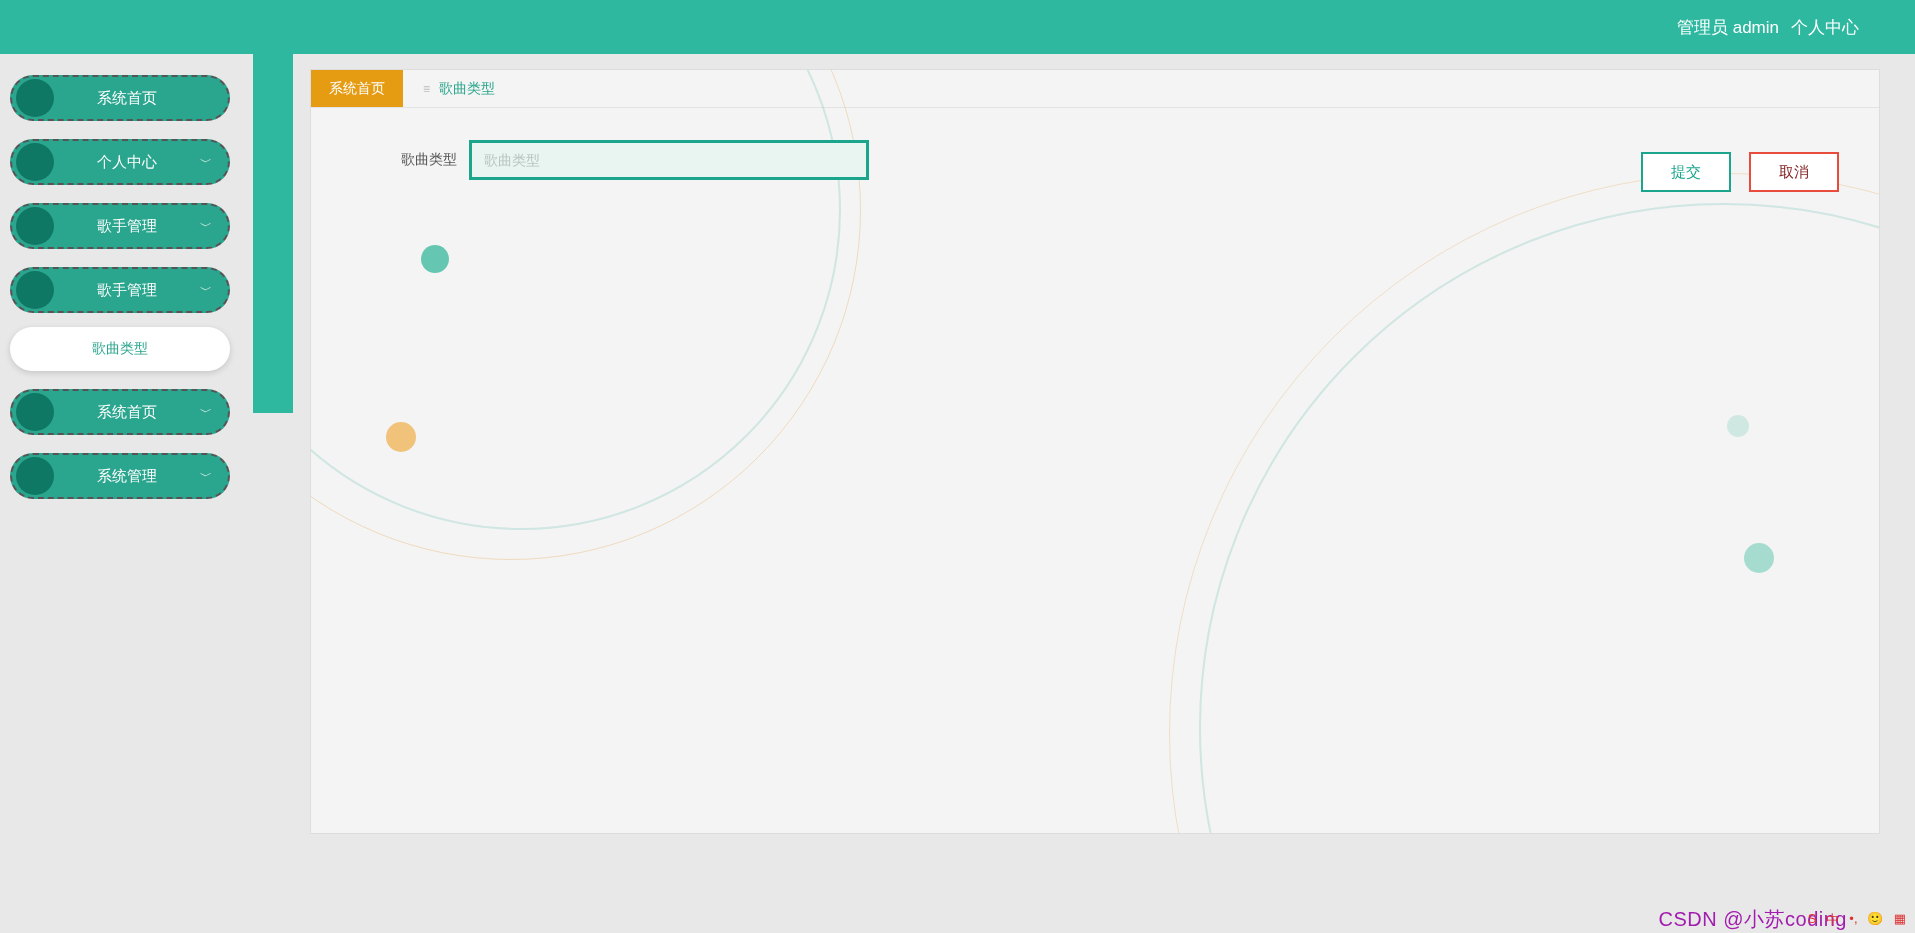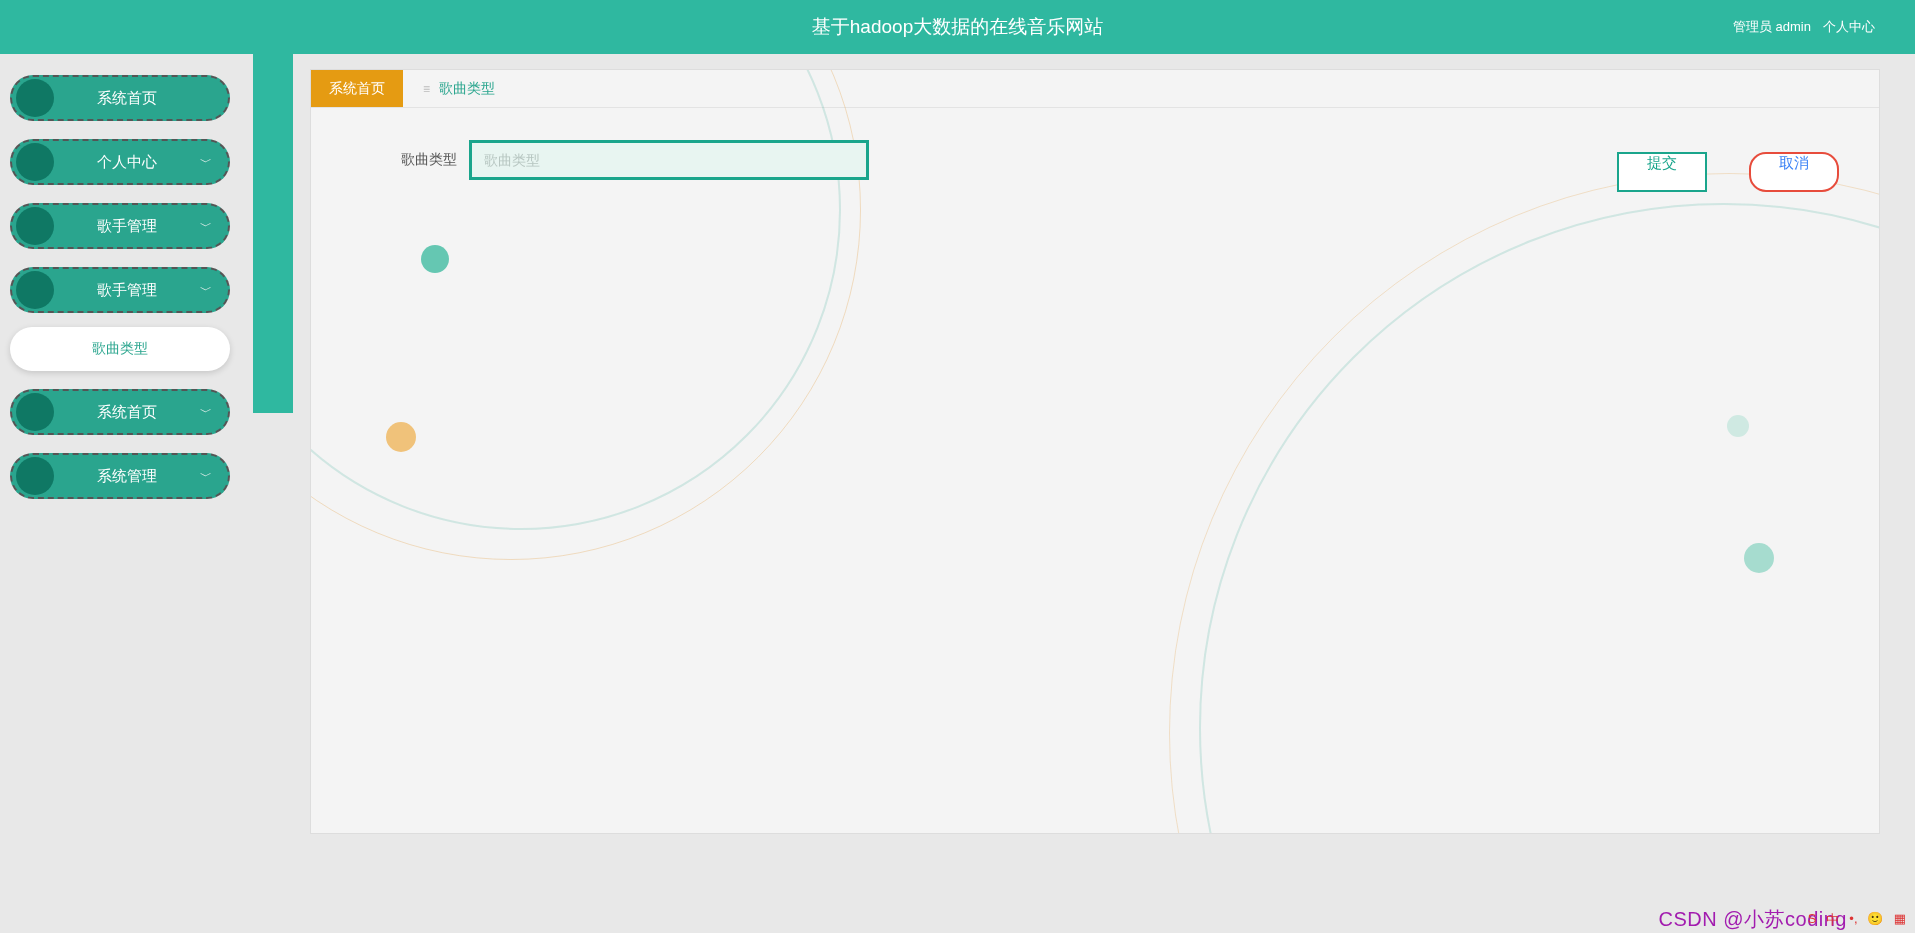--- a/index.html
+++ b/index.html
@@ -4,21 +4,21 @@
 <style>
 * { margin: 0; padding: 0; box-sizing: border-box; font-family: "Microsoft YaHei", Arial, sans-serif; }
 body { background: #e8e8e8; width: 1915px; height: 933px; overflow: hidden; position: relative; }
 
 .header {
   position: absolute; top: 0; left: 0; right: 0; height: 54px;
   background: #2fb8a0; color: #fff; display: flex; align-items: center;
   z-index: 10;
 }
 .header-title { position: absolute; left: 50%; transform: translateX(-50%); font-size: 19px; color: #fff; }
-.header-right { position: absolute; right: 40px; font-size: 13px; display: flex; gap: 12px; }
+.header-right { position: absolute; right: 56px; font-size: 17px; display: flex; gap: 12px; }
 .header-right span { cursor: pointer; }
 
 .sidebar {
   position: absolute; top: 75px; left: 10px; width: 230px;
   z-index: 5;
 }
 .pill {
   position: relative; width: 220px; height: 46px; margin-bottom: 18px;
   border-radius: 24px; border: 2px dashed #555;
   background: #2aa58e; display: flex; align-items: center;
@@ -69,25 +69,25 @@
   background: #e8f5f1; padding: 0 12px; font-size: 14px; color: #333;
   outline: none;
 }
 .form-input::placeholder { color: #b7c6c1; }
 
 .btn-group {
   position: absolute; top: 82px; right: 40px; display: flex; gap: 18px;
 }
 .btn {
   width: 90px; height: 40px; border: 2px solid; background: #fff;
-  display: flex; align-items: flex-start; justify-content: center;
-  font-size: 15px; cursor: pointer; margin-left: 24px;
+  display: flex; align-items: center; justify-content: center;
+  font-size: 15px; cursor: pointer;
 }
 .btn-submit { border-color: #1aa58c; color: #1aa58c; }
-.btn-cancel { border-color: #e74c3c; color: #3b82f6; border-radius: 17px; }
+.btn-cancel { border-color: #e74c3c; color: #7f1d1d; }
 
 
 .deco { position: absolute; border-radius: 50%; pointer-events: none; }
 .deco-tl1 { top: -180px; left: -110px; width: 640px; height: 640px; border: 2px solid rgba(42,165,142,.18); }
 .deco-tl2 { top: -210px; left: -150px; width: 700px; height: 700px; border: 1px solid rgba(230,170,90,.35); }
 .deco-dot1 { top: 175px; left: 110px; width: 28px; height: 28px; background: #65c7b2; }
 .deco-dot2 { top: 352px; left: 75px; width: 30px; height: 30px; background: #f0c27a; }
 .deco-br1 { bottom: -420px; right: -370px; width: 1050px; height: 1050px; border: 2px solid rgba(42,165,142,.18); }
 .deco-br2 { bottom: -460px; right: -410px; width: 1120px; height: 1120px; border: 1px solid rgba(230,170,90,.3); }
 .deco-dot3 { bottom: 260px; right: 105px; width: 30px; height: 30px; background: #a6dccf; }
@@ -100,21 +100,20 @@
 .ime-bar {
   position: absolute; bottom: 4px; right: 6px; display: flex; gap: 4px;
   font-size: 13px; color: #d33;
 }
 .ime-bar span { padding: 0 3px; }
 </style>
 </head>
 <body>
 
 <div class="header">
-  <div class="header-title">基于hadoop大数据的在线音乐网站</div>
   <div class="header-right">
     <span>管理员 admin</span>
     <span>个人中心</span>
   </div>
 </div>
 
 <div class="sidebar">
   <div class="pill">
     <div class="pill-knob"></div>
     <div class="pill-label">系统首页</div>

